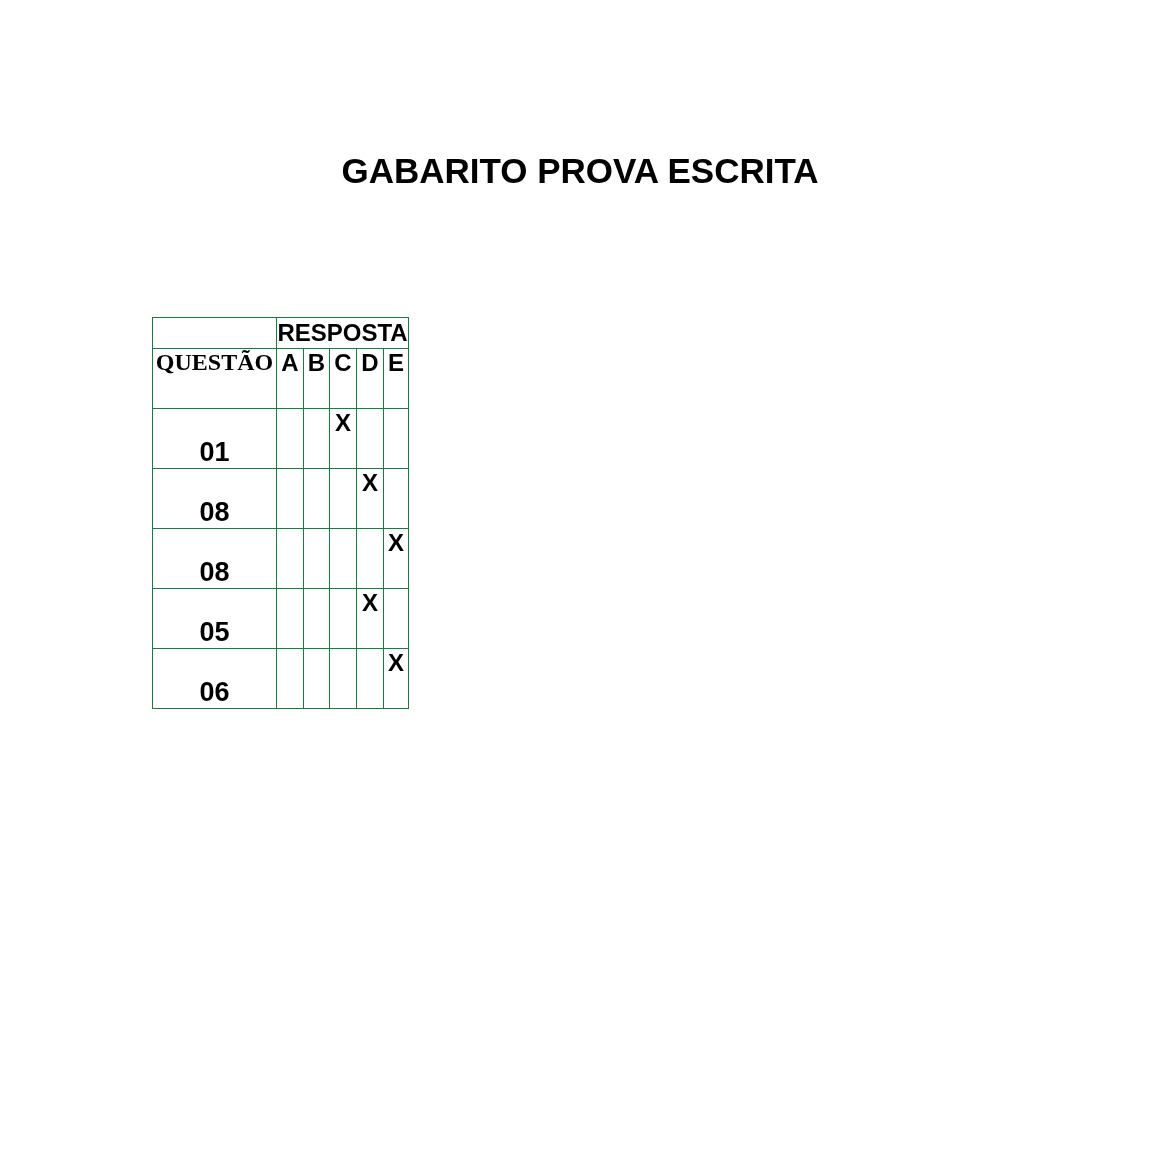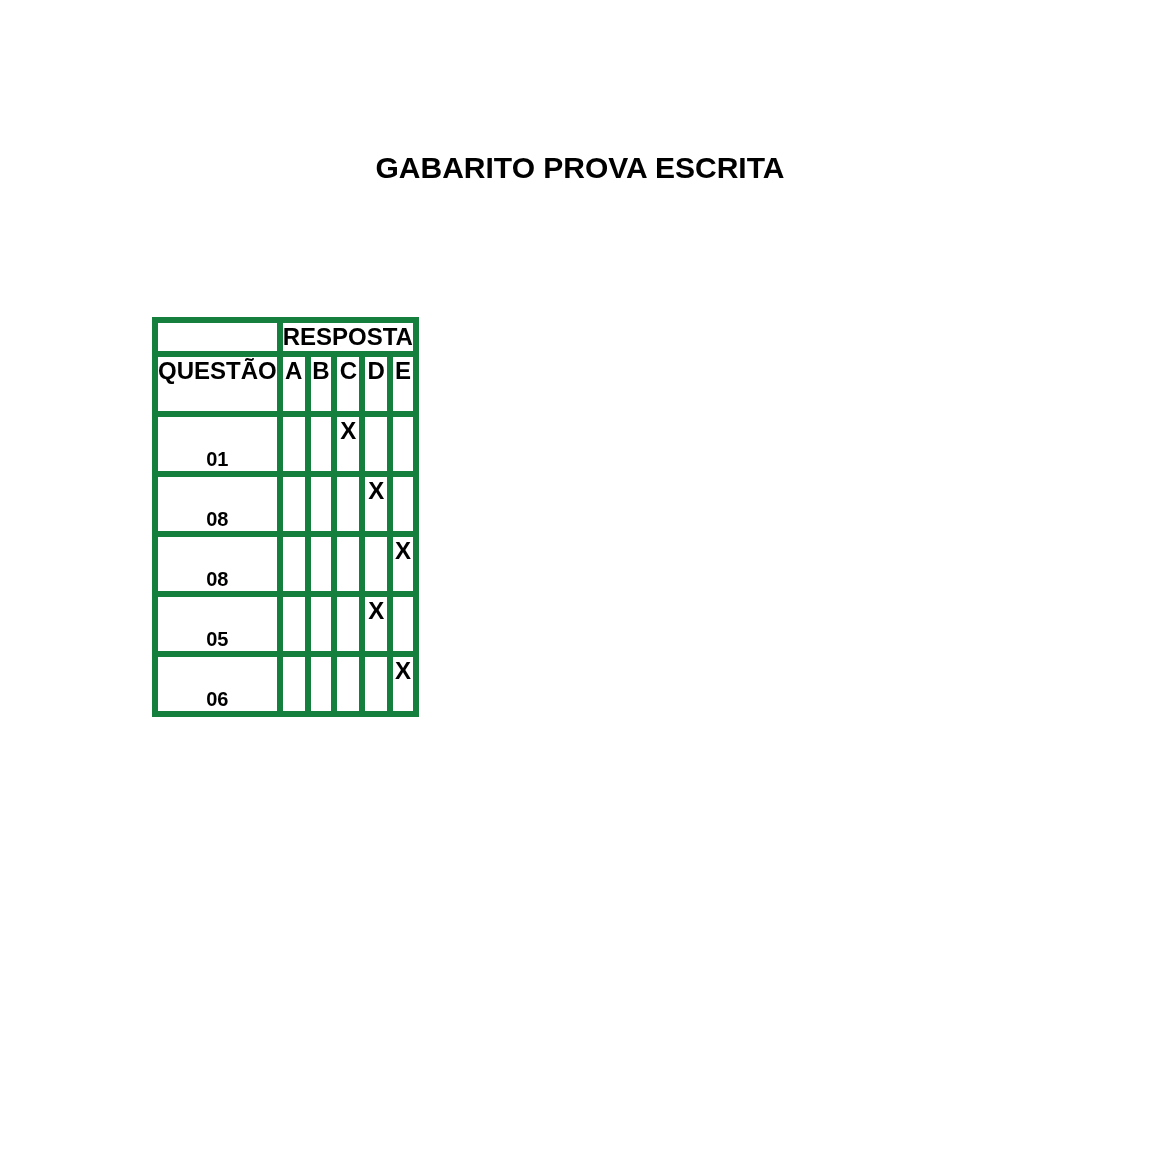--- a/index.html
+++ b/index.html
@@ -12,35 +12,35 @@
     font-family: "Liberation Sans", sans-serif;
     overflow: hidden;
   }
 
   .page-title {
     position: absolute;
     top: 151px;
     left: 0;
     width: 1160px;
     text-align: center;
-    font-size: 30px;
+    font-size: 35px;
     font-weight: bold;
     white-space: nowrap;
   }
 
   table.answer-table {
     position: absolute;
     left: 152px;
     top: 317px;
     border-collapse: collapse;
     table-layout: fixed;
   }
 
   table.answer-table td {
-    border: 6px solid #15803d;
+    border: 1px solid #15803d;
     padding: 0;
     font-weight: bold;
     overflow: hidden;
   }
 
   tr.group-row    { height: 31px; }
   tr.header-row   { height: 60px; }
   tr.data-row     { height: 60px; }
 
   td.corner-cell {
@@ -52,31 +52,32 @@
     text-align: center;
     vertical-align: middle;
     letter-spacing: 0px;
   }
 
   td.row-header-cell {
     font-size: 24px;
     text-align: center;
     vertical-align: top;
     padding-top: 3px;
+    font-family: Liberation Serif, serif;
   }
 
   td.option-header-cell {
     font-size: 24px;
     text-align: center;
     vertical-align: top;
     padding-top: 3px;
   }
 
   td.question-number-cell {
-    font-size: 20px;
+    font-size: 27px;
     text-align: center;
     vertical-align: bottom;
     padding-bottom: 7px;
   }
 
   td.answer-cell {
     font-size: 24px;
     text-align: center;
     vertical-align: top;
     padding-top: 2px;

